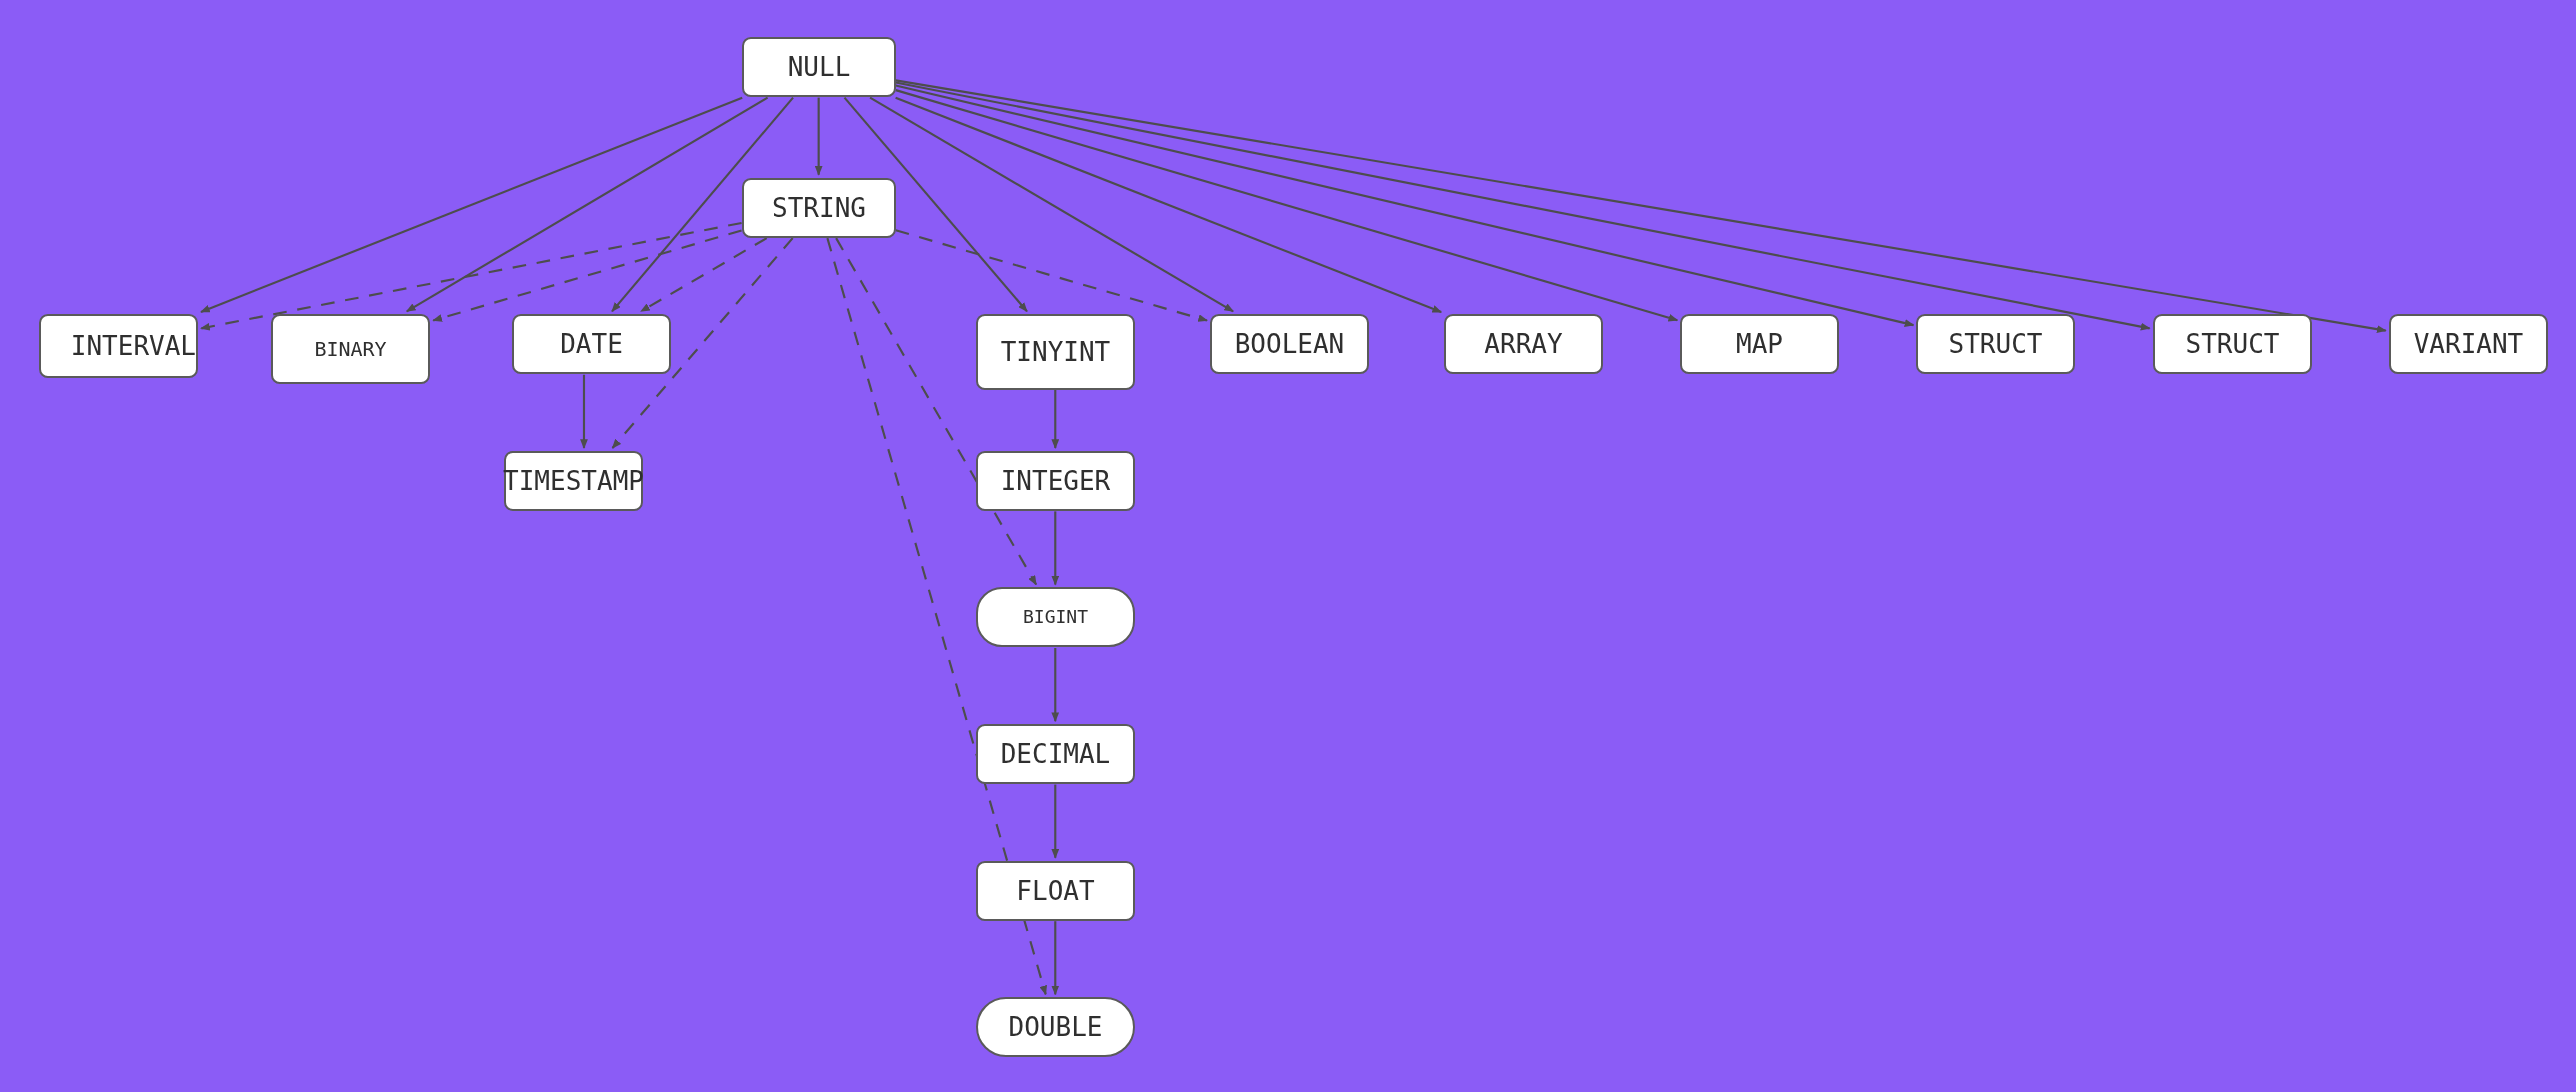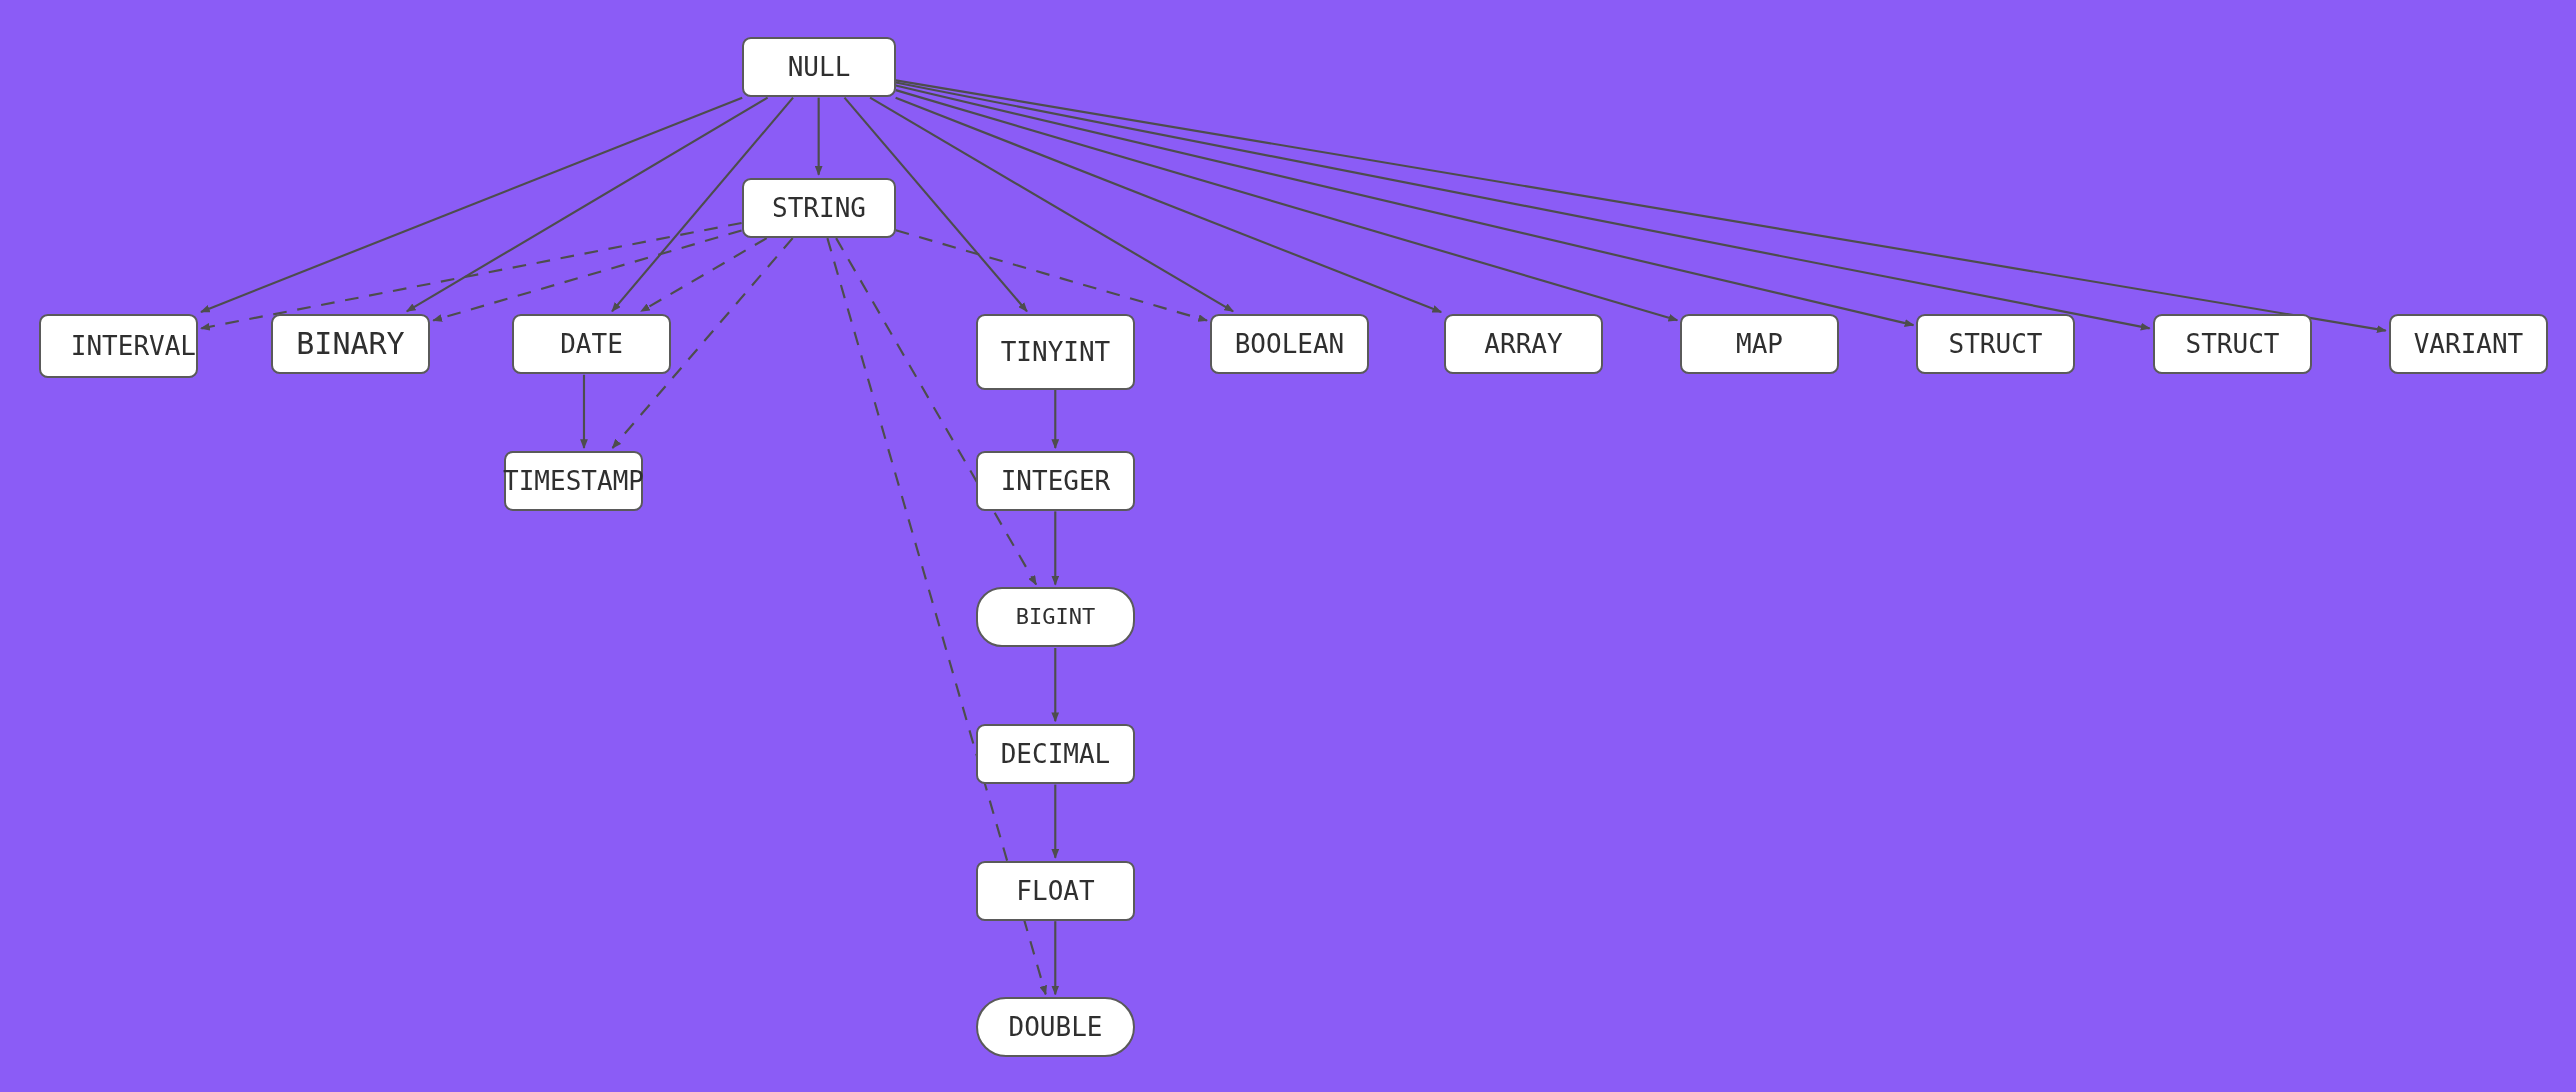--- a/index.html
+++ b/index.html
@@ -92,21 +92,21 @@
   <div id="node-layer">
       <div class="node" style="left: 742px; top: 37px; width: 154px; height: 60px; font-size: 26px;">
         <span class="node-label">NULL</span>
       </div>
       <div class="node" style="left: 742px; top: 178px; width: 154px; height: 60px; font-size: 26px;">
         <span class="node-label">STRING</span>
       </div>
       <div class="node" style="left: 39px; top: 314px; width: 159px; height: 64px; font-size: 26px; justify-content: flex-end;">
         <span class="node-label">INTERVAL</span>
       </div>
-      <div class="node" style="left: 271px; top: 314px; width: 159px; height: 60px; font-size: 30px;">
+      <div class="node" style="left: 271px; top: 314px; width: 159px; height: 70px; font-size: 20px;">
         <span class="node-label">BINARY</span>
       </div>
       <div class="node" style="left: 476px; top: 314px; width: 159px; height: 60px; font-size: 26px; margin-left: 36px;">
         <span class="node-label">DATE</span>
       </div>
       <div class="node" style="left: 976px; top: 314px; width: 159px; height: 76px; font-size: 26px; align-items: center;">
         <span class="node-label">TINYINT</span>
       </div>
       <div class="node" style="left: 1210px; top: 314px; width: 159px; height: 60px; font-size: 26px;">
         <span class="node-label">BOOLEAN</span>
@@ -125,21 +125,21 @@
       </div>
       <div class="node" style="left: 2389px; top: 314px; width: 159px; height: 60px; font-size: 26px;">
         <span class="node-label">VARIANT</span>
       </div>
       <div class="node" style="left: 504px; top: 451px; width: 139px; height: 60px; font-size: 26px;">
         <span class="node-label">TIMESTAMP</span>
       </div>
       <div class="node" style="left: 976px; top: 451px; width: 159px; height: 60px; font-size: 26px;">
         <span class="node-label">INTEGER</span>
       </div>
-      <div class="node" style="left: 976px; top: 587px; width: 159px; height: 60px; font-size: 22px; border-radius: 26px;">
+      <div class="node" style="left: 976px; top: 587px; width: 159px; height: 60px; font-size: 18px; border-radius: 26px;">
         <span class="node-label">BIGINT</span>
       </div>
       <div class="node" style="left: 976px; top: 724px; width: 159px; height: 60px; font-size: 26px;">
         <span class="node-label">DECIMAL</span>
       </div>
       <div class="node" style="left: 976px; top: 861px; width: 159px; height: 60px; font-size: 26px;">
         <span class="node-label">FLOAT</span>
       </div>
       <div class="node" style="left: 976px; top: 997px; width: 159px; height: 60px; font-size: 26px; border-radius: 30px;">
         <span class="node-label">DOUBLE</span>

